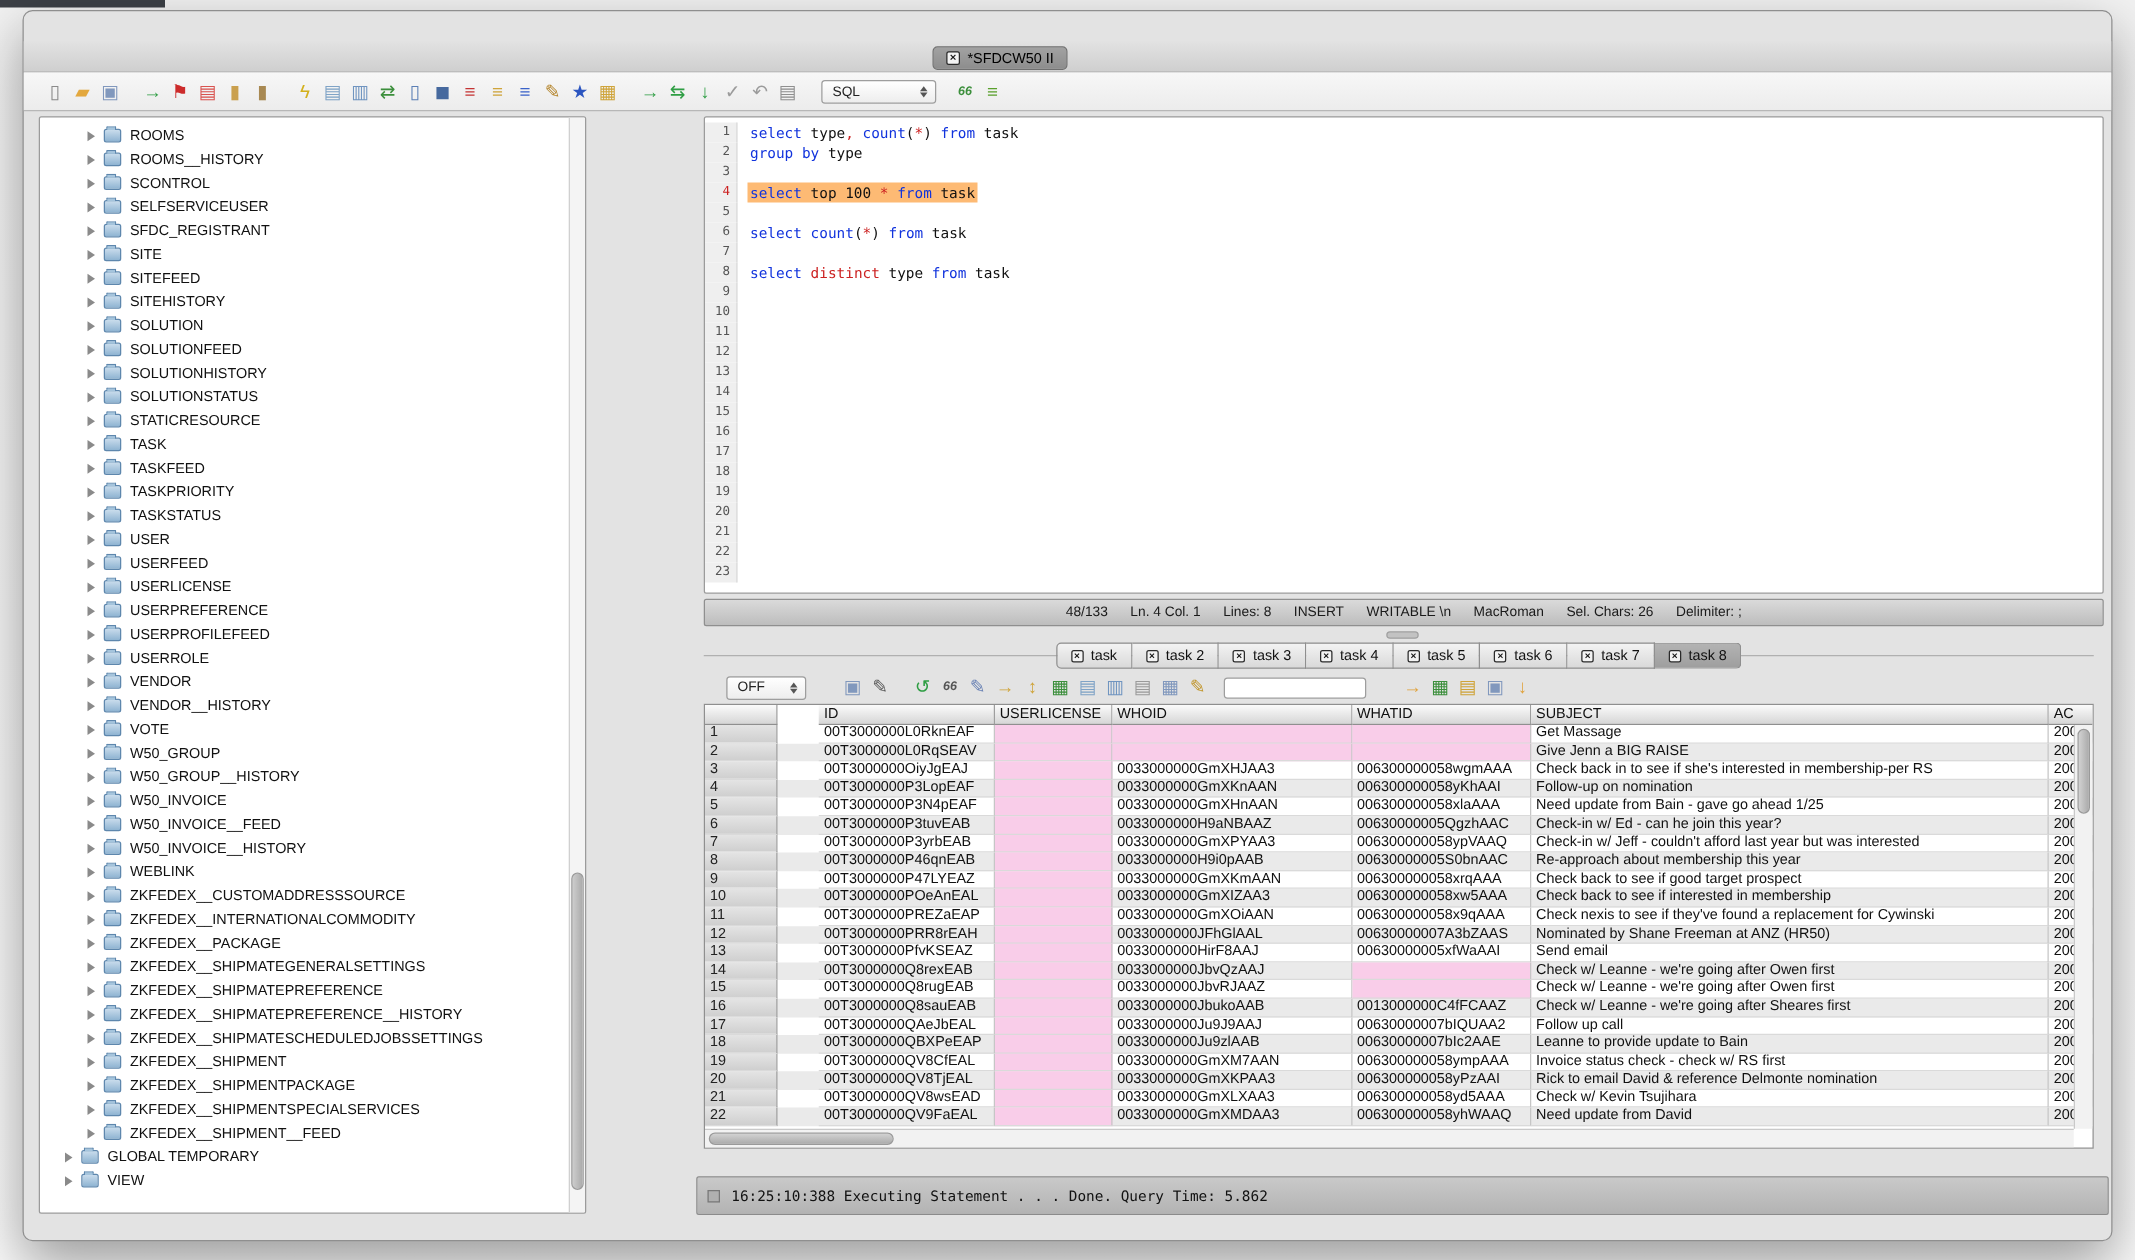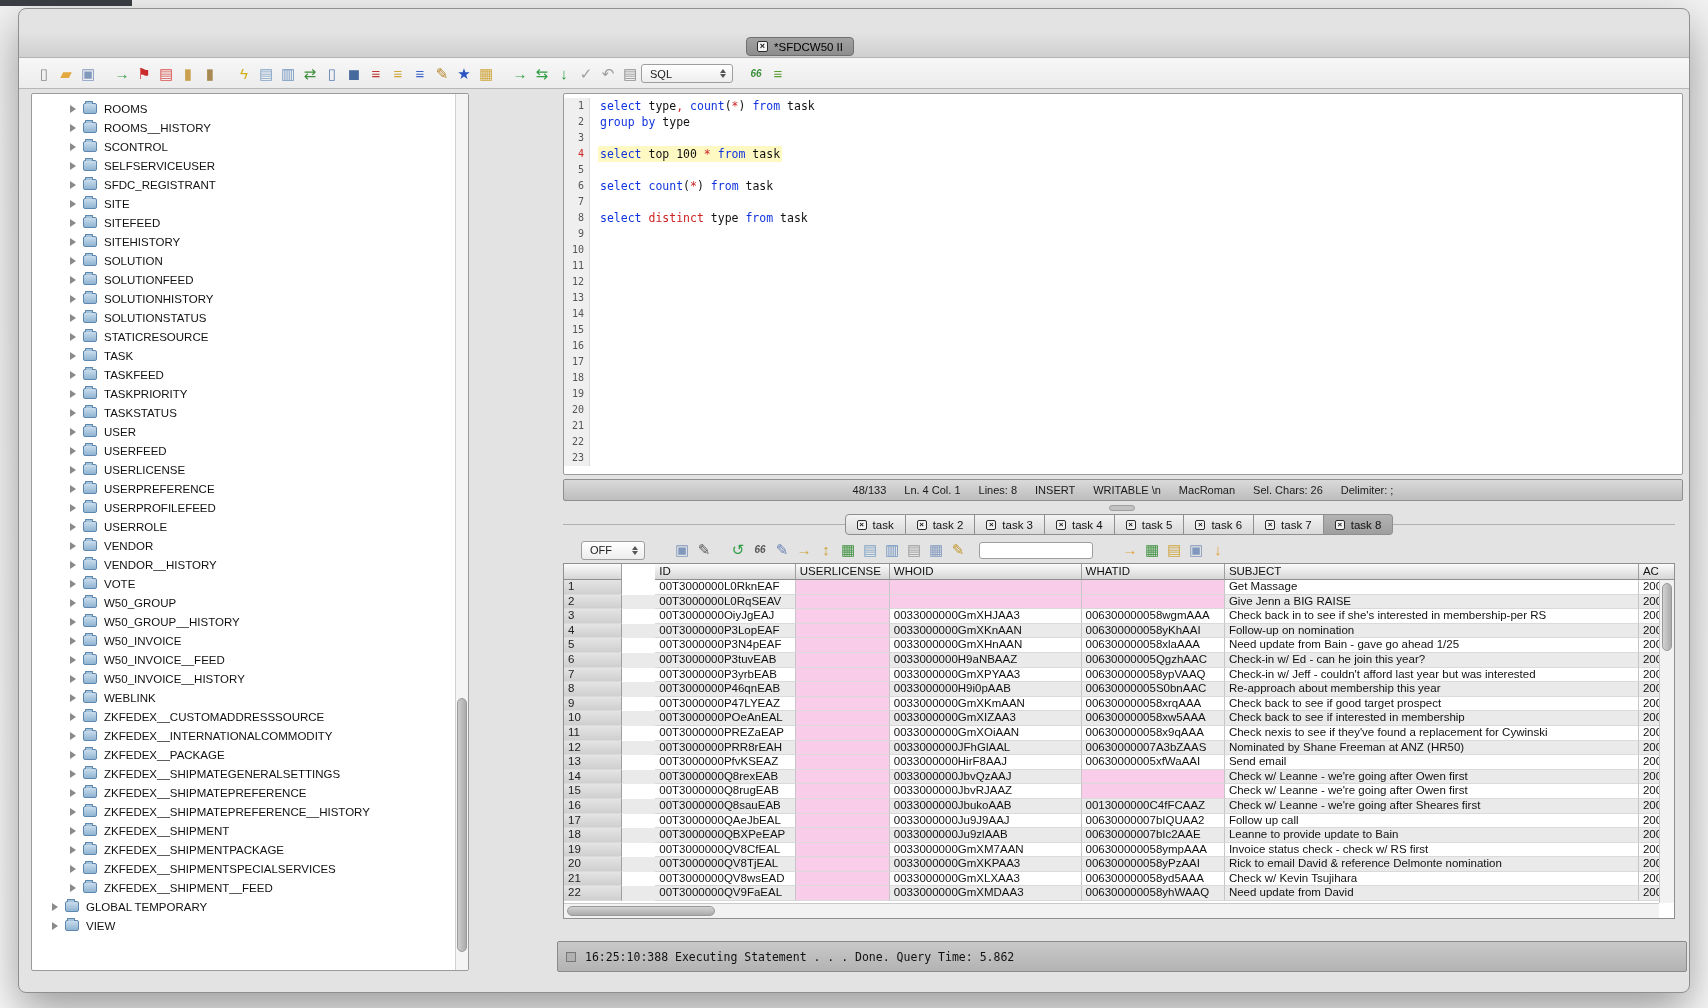--- a/index.html
+++ b/index.html
@@ -34,21 +34,21 @@
     background:linear-gradient(#f7f7f7,#ececec); border-bottom:1px solid #b7b7b7; }
   .toolrow { position:absolute; left:14px; top:0; height:31px; display:flex; align-items:center; }
   .iconrow { display:flex; align-items:center; }
   .icn { width:22px; height:22px; display:inline-flex; align-items:center; justify-content:center;
     border-radius:3px; }
   .icn .glyph { font-style:normal; font-weight:normal; font-size:15px; line-height:22px; }
   .icn.sep { width:12px; }
   .icn.txt66 .glyph { font-size:10px; font-weight:bold; font-style:italic; }
   .combo { height:19px; background:linear-gradient(#ffffff,#ededed); border:1px solid #9e9e9e;
     border-radius:3px; display:flex; align-items:center; font-size:11px; color:#222; }
-  .sqlcombo { width:92px; margin-right:12px; }
+  .sqlcombo { width:92px; margin-left:16px; margin-right:12px; }
   .combo-label { padding-left:8px; flex:1; }
   .stepper { width:13px; height:15px; display:flex; flex-direction:column; align-items:center;
     justify-content:center; gap:1px; margin-right:3px; }
   .stepper i { display:block; width:0; height:0; }
   .stepper .up { border-left:3.5px solid transparent; border-right:3.5px solid transparent;
     border-bottom:4px solid #555; }
   .stepper .dn { border-left:3.5px solid transparent; border-right:3.5px solid transparent;
     border-top:4px solid #555; }
 
   
@@ -70,21 +70,21 @@
     background:linear-gradient(90deg,#cdcdcd,#ababab); border:1px solid #9a9a9a; border-radius:6px; }
 
   
   .editor { position:absolute; left:544px; top:84px; width:1120px; height:382px;
     background:#fff; border:1px solid #9b9b9b; border-radius:2px; overflow:hidden; padding-top:4px; }
   .eline { display:flex; height:16px; line-height:16px;
     font-family:"DejaVu Sans Mono", monospace; font-size:11.5px; white-space:pre; }
   .lnum { flex:0 0 26px; text-align:right; padding-right:5px; background:#efefef;
     border-right:1px solid #dadada; color:#555; font-size:10px; }
   .ltext { margin-left:8px; padding:0 2px; }
-  .eline.sel .ltext { background:#fef9c3; }
+  .eline.sel .ltext { background:#fdba74; }
   .eline.sel .lnum { color:#cc2222; }
   .tk-k { color:#1133dd; } .tk-p { color:#111; } .tk-r { color:#cc2222; }
 
   .edstatus { position:absolute; left:544px; top:470px; width:1120px; height:22px;
     background:linear-gradient(#dadada,#bdbdbd); border:1px solid #8f8f8f; border-radius:2px;
     display:flex; align-items:center; justify-content:center; gap:18px;
     font-size:11px; color:#1a1a1a; }
   .splitpill { position:absolute; left:1090px; top:496px; width:26px; height:6px;
     background:#c2c2c2; border:1px solid #9f9f9f; border-radius:3px; }
 
@@ -523,20 +523,25 @@
     <span class="folder"></span>
     <span class="tlabel">ZKFEDEX__SHIPMATEPREFERENCE</span>
   </div>
 
   <div class="trow lvl1">
     <span class="tri"></span>
     <span class="folder"></span>
     <span class="tlabel">ZKFEDEX__SHIPMATEPREFERENCE__HISTORY</span>
   </div>
 
+  <div class="trow lvl1">
+    <span class="tri"></span>
+    <span class="folder"></span>
+    <span class="tlabel">ZKFEDEX__SHIPMATESCHEDULEDJOBSSETTINGS</span>
+  </div>
 
   <div class="trow lvl1">
     <span class="tri"></span>
     <span class="folder"></span>
     <span class="tlabel">ZKFEDEX__SHIPMENT</span>
   </div>
 
   <div class="trow lvl1">
     <span class="tri"></span>
     <span class="folder"></span>

